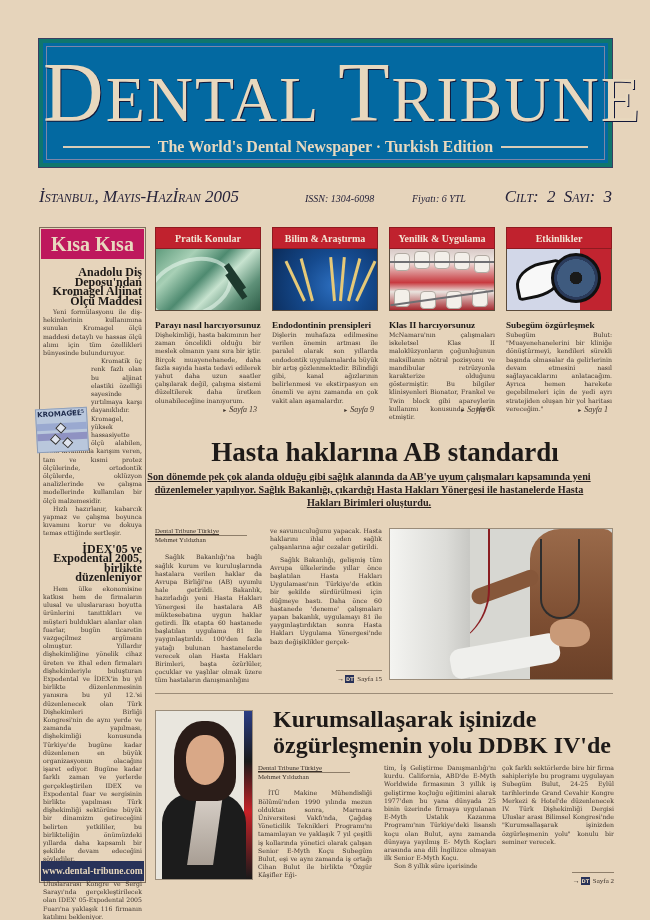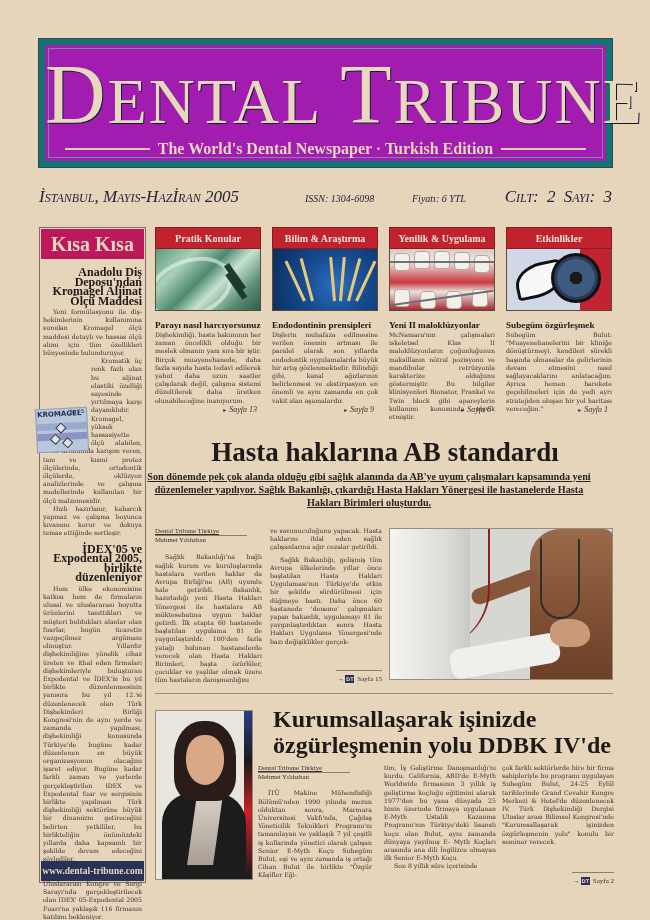--- a/index.html
+++ b/index.html
@@ -1,21 +1,21 @@
 <!DOCTYPE html>
 <html><head>
 <meta charset="utf-8">
 <style>
   * { box-sizing: border-box; margin: 0; padding: 0; }
   html, body { width: 650px; height: 920px; background: #e6d4bb; overflow: hidden; }
   body { position: relative; font-family: "DejaVu Serif", serif; color: #2a2220; }
 
   
   .masthead { position: absolute; left: 39px; top: 39px; width: 573px; height: 128px;
-    background: #a21caf; border: 6px solid #0f766e; outline: 1px solid #3a3e60; }
+    background: #0369a1; border: 4px solid #0f766e; outline: 1px solid #3a3e60; }
   .masthead-inner { position: absolute; left: 3px; top: 3px; right: 3px; bottom: 3px; border: 1px solid #7e86a8; }
   .mast-title { position: absolute; left: 0; right: 0; top: 10px; text-align: center;
     font-family: "Liberation Serif", serif; color: #e8d8be; font-size: 64px; letter-spacing: 2px;
     font-variant: small-caps; line-height: 80px; text-shadow: 1px 1px 0 #12183a; }
   .mast-title .big { font-size: 84px; }
   .mast-sub-row { position: absolute; left: 20px; right: 20px; top: 92px; height: 24px; display: flex; align-items: center; gap: 8px; }
   .mast-line { flex: 1; height: 2px; background: #d9ccb7; }
   .mast-sub { font-family: "Liberation Serif", serif; font-weight: bold; color: #e8d8be; font-size: 16px; white-space: nowrap; }
 
   
@@ -181,21 +181,21 @@
     <div class="tooth" style="left:44px;top:2px;"></div>
     <div class="tooth" style="left:64px;top:3px;"></div>
     <div class="tooth" style="left:84px;top:6px;"></div>
     <div class="wire" style="top:12px;"></div>
     <div class="tooth" style="left:4px;top:40px;"></div>
     <div class="tooth" style="left:30px;top:42px;"></div>
     <div class="tooth" style="left:56px;top:42px;"></div>
     <div class="tooth" style="left:82px;top:40px;"></div>
     <div class="wire" style="top:48px;transform:rotate(-8deg);"></div>
   </div>
-  <div class="t-title">Yeni II maloklüzyonlar</div>
+  <div class="t-title">Klas II harcıyorsunuz</div>
   <div class="t-body">McNamara'nın çalışmaları iskeletsel Klas II maloklüzyonların çoğunluğunun maksillanın nötral pozisyonu ve mandibular retrüzyonla karakterize olduğunu göstermiştir. Bu bilgiler klinisyenleri Bionator, Frankel ve Twin block gibi apareylerin kullanımı konusunda teşvik etmiştir.</div>
   <div class="t-page"><span class="bullet">▸</span><span>Sayfa 6</span></div>
 </div>
 
 <div class="teaser" style="left:506px;">
   <div class="t-head">Etkinlikler</div>
   <div class="t-img img-eye">
     <div class="eye-bg"></div>
     <div class="eye-white"></div>
     <div class="iris"></div>

